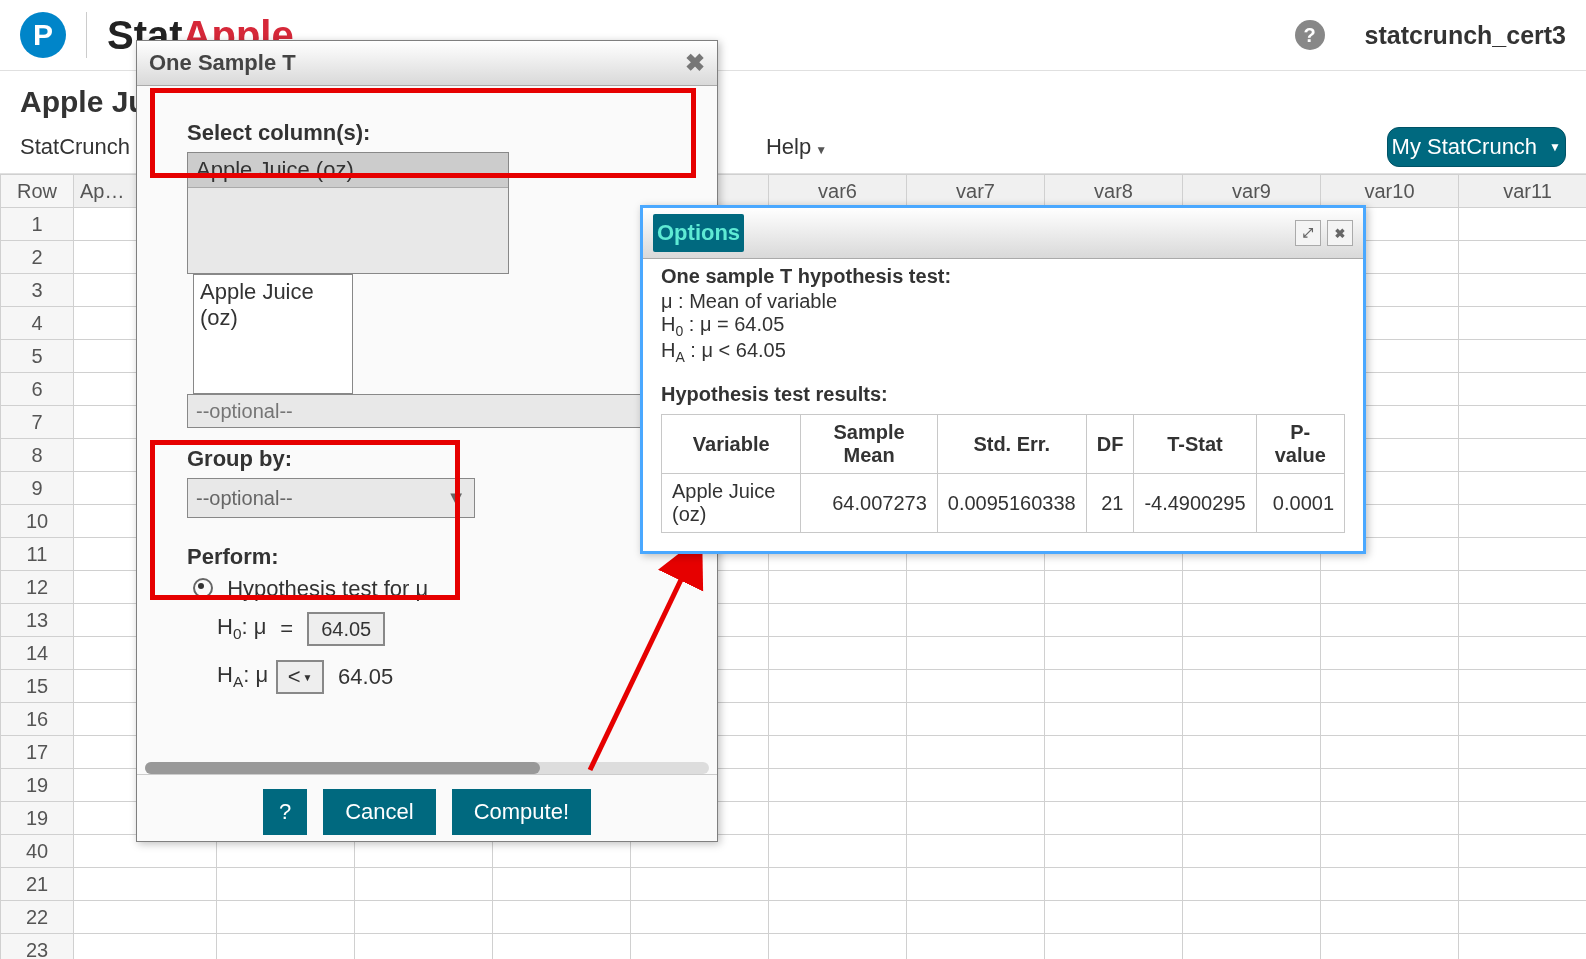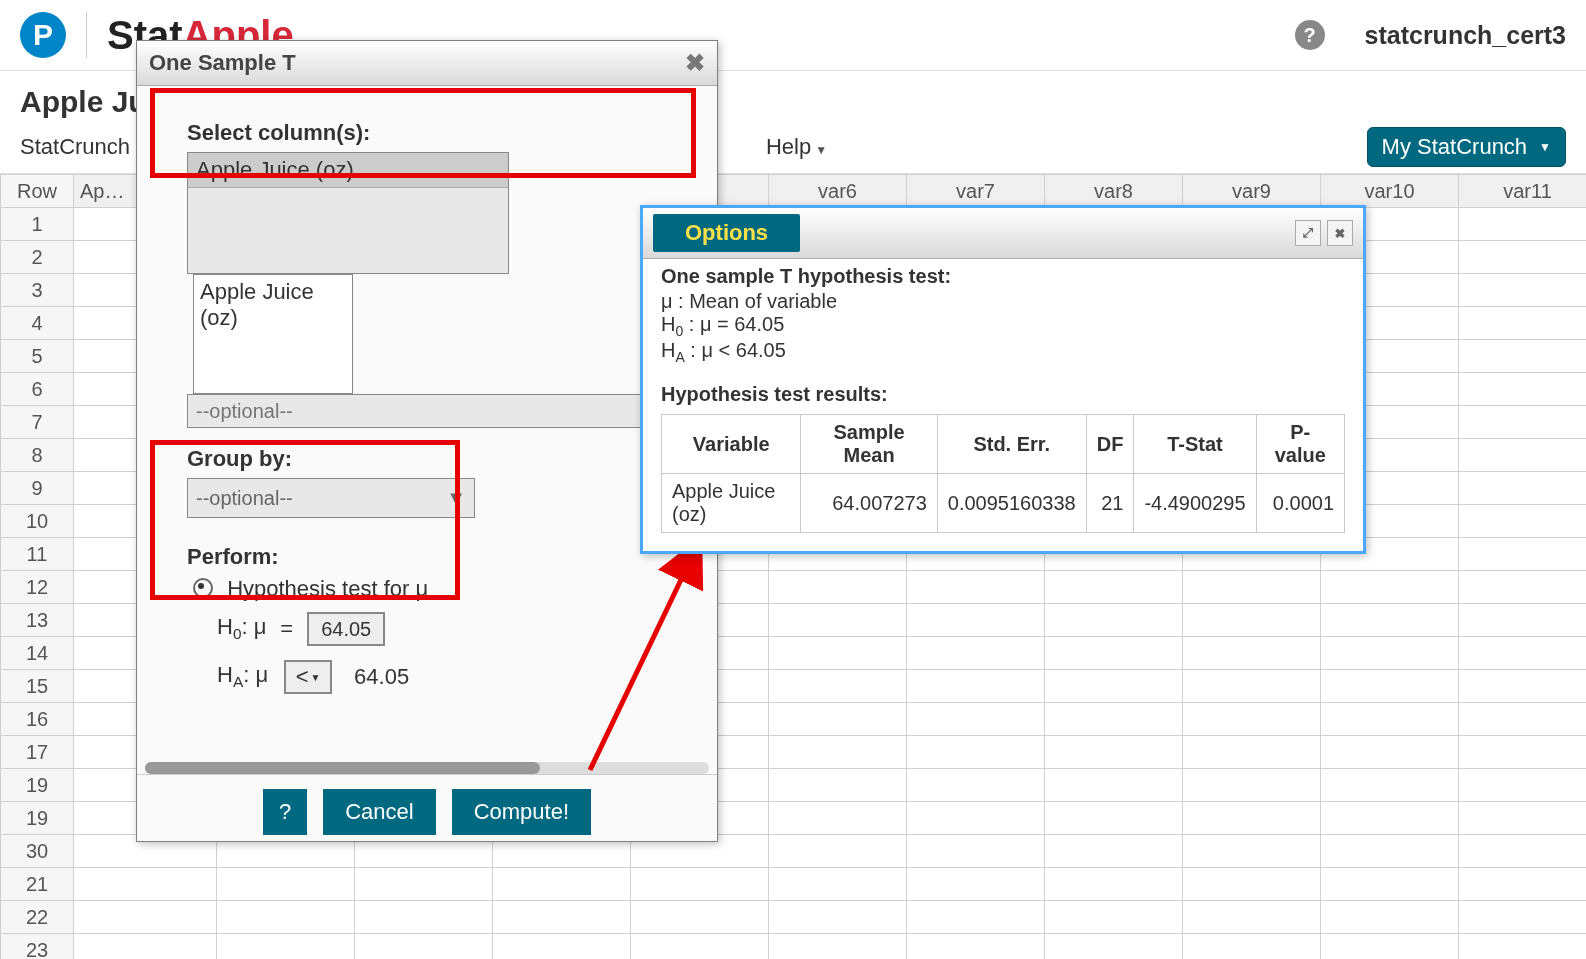--- a/index.html
+++ b/index.html
@@ -96,22 +96,22 @@
     font-size: 12px;
     margin-left: 4px;
     color: #555;
   }
 
   .my-sc-btn {
     margin-left: auto;
     background: #00697f;
     color: #fff;
     border: 1px solid #005266;
-    border-radius: 6px;
-    padding: 6px 14px;
+    border-radius: 12px;
+    padding: 6px 4px;
     font-size: 22px;
     display: flex; align-items: center; gap: 8px;
   }
   .my-sc-btn .caret { color: #fff; }
 
   
 
   .sheet {
     border-collapse: collapse;
     table-layout: fixed;
@@ -315,22 +315,22 @@
     width: 720px;
     border: 3px solid #4aa8ff;
     background: #fff;
   }
 
   #dlg2 .titlebar {
     padding: 6px 10px;
   }
   #dlg2 .options-pill {
     background: #00697f;
-    color: #fde047;
-    padding: 6px 32px;
+    color: #5eead4;
+    padding: 6px 4px;
     border-radius: 2px;
     font-size: 22px;
     font-weight: 600;
   }
   #dlg2 .tb-icons {
     margin-left: auto;
     display: flex; gap: 6px;
   }
   #dlg2 .tb-icons .ic {
     border: 1px solid #aaa;
@@ -672,21 +672,21 @@
         <td></td>
         <td></td>
         <td></td>
         <td></td>
         <td></td>
         <td></td>
         <td></td>
         <td></td>
       </tr>
   <tr>
-        <th class="rowhdr">30</th>
+        <th class="rowhdr">40</th>
         <td></td>
         <td></td>
         <td></td>
         <td></td>
         <td></td>
         <td></td>
         <td></td>
         <td></td>
         <td></td>
         <td></td>
@@ -768,21 +768,21 @@
       <span class="radio checked"></span>
       <span>Hypothesis test for μ</span>
     </div>
 
     <div style="margin:10px 0 0 30px; display:flex; align-items:center; gap:14px">
       <span>H<sub>0</sub>: μ</span>
       <span>=</span>
       <span class="numinput">64.05</span>
     </div>
 
-    <div style="margin:14px 0 0 30px; display:flex; align-items:center; gap:16px">
+    <div style="margin:14px 0 0 30px; display:flex; align-items:center; gap:8px">
       <span>H<sub>A</sub>: μ</span>
       <span class="small-select">
         <span>&lt;</span>
           <span style="font-size:10px">▼</span>
       </span>
       <span style="margin-left:6px">64.05</span>
     </div>
 
     
     

